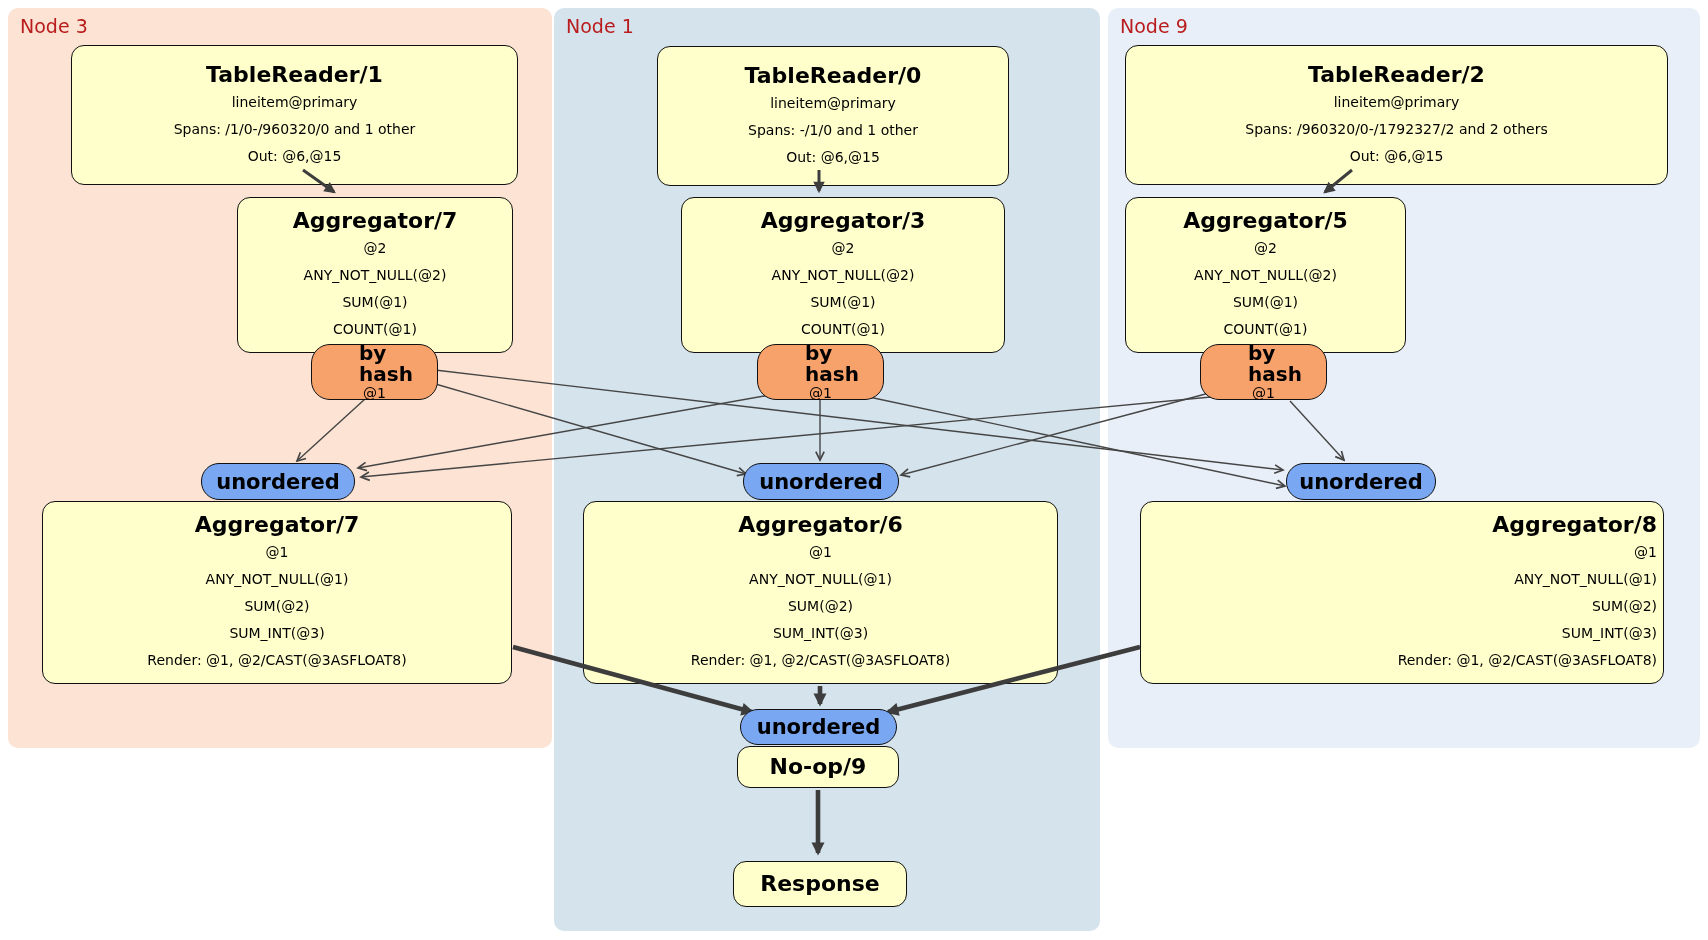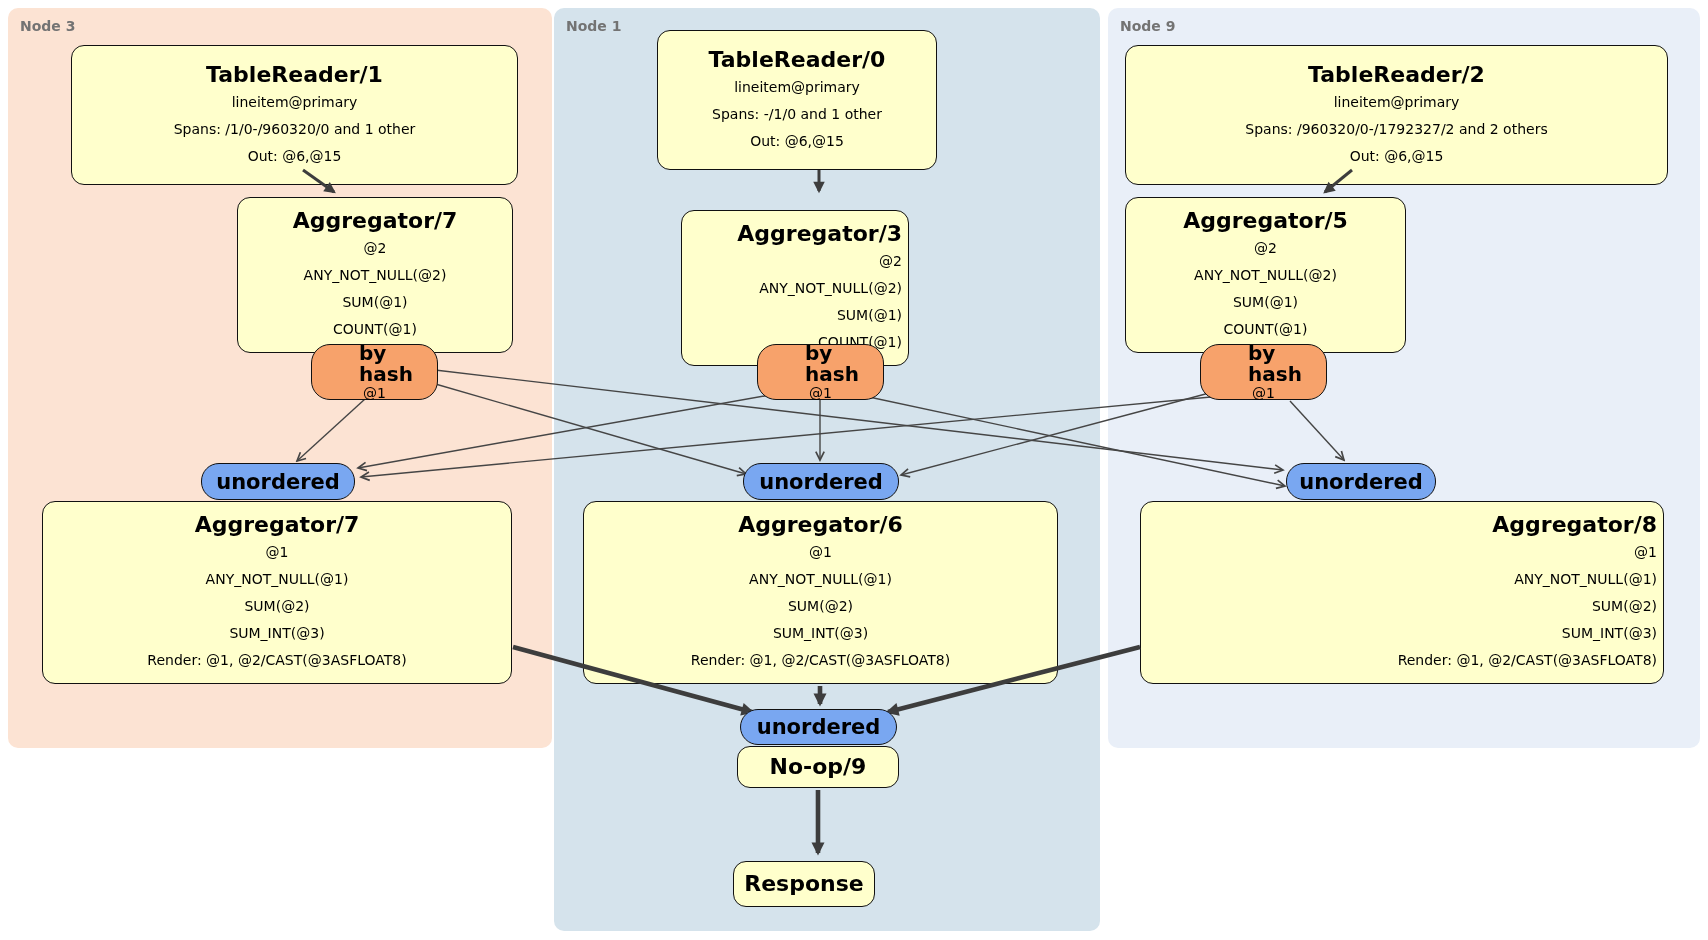--- a/index.html
+++ b/index.html
@@ -13,21 +13,21 @@
     --edge_color:#454545;
   }
   html,body{margin:0;padding:0;background:#ffffff;}
   body{font-family:"DejaVu Sans","Liberation Sans",sans-serif;color:#000;}
   .canvas{position:relative;width:1708px;height:940px;background:#fff;overflow:hidden;}
 
   .region{position:absolute;border-radius:10px;}
   .region--node3{left:8px;top:8px;width:544px;height:740px;background:var(--node3_bg);}
   .region--node1{left:554px;top:8px;width:546px;height:923px;background:var(--node1_bg);}
   .region--node2{left:1108px;top:8px;width:592px;height:740px;background:var(--node2_bg);}
-  .region-label{position:absolute;top:6px;left:12px;font-size:14px;line-height:24px;color:#737373;font-weight:bold;}
+  .region-label{position:absolute;top:6px;left:12px;font-size:19px;line-height:24px;color:#b91c1c;}
 
   .op-box{position:absolute;background:var(--box_fill);border:1.6px solid var(--box_border);
     border-radius:13px;display:flex;flex-direction:column;align-items:center;justify-content:center;
     text-align:center;z-index:2;box-sizing:border-box;padding:16px 6px;}
   .op-title{font-size:22px;font-weight:bold;line-height:28px;white-space:nowrap;}
   .op-row{font-size:14px;line-height:27px;white-space:nowrap;}
 
   .edges{position:absolute;left:0;top:0;z-index:3;pointer-events:none;}
 
   .router{position:absolute;background:var(--router_fill);border:1.6px solid var(--box_border);
@@ -55,21 +55,21 @@
     <div class="region-label">Node 9</div>
   </div>
 
   <div class="op-box" style="left:71px;top:45px;width:447px;height:140px;">
     <div class="op-title">TableReader/1</div>
     <div class="op-row">lineitem@primary</div>
     <div class="op-row">Spans: /1/0-/960320/0 and 1 other</div>
     <div class="op-row">Out: @6,@15</div>
   </div>
 
-  <div class="op-box" style="left:657px;top:30px;width:280px;height:140px;align-items:center;">
+  <div class="op-box" style="left:657px;top:46px;width:352px;height:140px;align-items:center;">
     <div class="op-title">TableReader/0</div>
     <div class="op-row">lineitem@primary</div>
     <div class="op-row">Spans: -/1/0 and 1 other</div>
     <div class="op-row">Out: @6,@15</div>
   </div>
 
   <div class="op-box" style="left:1125px;top:45px;width:543px;height:140px;">
     <div class="op-title">TableReader/2</div>
     <div class="op-row">lineitem@primary</div>
     <div class="op-row">Spans: /960320/0-/1792327/2 and 2 others</div>
@@ -77,21 +77,21 @@
   </div>
 
   <div class="op-box" style="left:237px;top:197px;width:276px;height:156px;">
     <div class="op-title">Aggregator/7</div>
     <div class="op-row">@2</div>
     <div class="op-row">ANY_NOT_NULL(@2)</div>
     <div class="op-row">SUM(@1)</div>
     <div class="op-row">COUNT(@1)</div>
   </div>
 
-  <div class="op-box" style="left:681px;top:210px;width:228px;height:156px;align-items:flex-end;">
+  <div class="op-box" style="left:681px;top:197px;width:324px;height:156px;">
     <div class="op-title">Aggregator/3</div>
     <div class="op-row">@2</div>
     <div class="op-row">ANY_NOT_NULL(@2)</div>
     <div class="op-row">SUM(@1)</div>
     <div class="op-row">COUNT(@1)</div>
   </div>
 
   <div class="op-box" style="left:1125px;top:197px;width:281px;height:156px;">
     <div class="op-title">Aggregator/5</div>
     <div class="op-row">@2</div>
@@ -124,21 +124,21 @@
     <div class="op-row">ANY_NOT_NULL(@1)</div>
     <div class="op-row">SUM(@2)</div>
     <div class="op-row">SUM_INT(@3)</div>
     <div class="op-row">Render: @1, @2/CAST(@3ASFLOAT8)</div>
   </div>
 
   <div class="op-box" style="left:737px;top:746px;width:162px;height:42px;">
     <div class="op-title">No-op/9</div>
   </div>
 
-  <div class="op-box" style="left:733px;top:861px;width:142px;height:46px;">
+  <div class="op-box" style="left:733px;top:861px;width:174px;height:46px;">
     <div class="op-title">Response</div>
   </div>
 
   <svg class="edges" width="1708" height="940" viewBox="0 0 1708 940">
     <defs>
       <marker id="ah-thin" viewBox="0 0 12 12" refX="10" refY="6" markerWidth="9" markerHeight="9" orient="auto">
         <path d="M2,2 L10,6 L2,10" fill="none" stroke="#454545" stroke-width="1.6"></path>
       </marker>
       <marker id="ah-med" viewBox="0 0 12 12" refX="9" refY="6" markerWidth="4.6" markerHeight="4.6" orient="auto">
         <path d="M1,1 L11,6 L1,11 z" fill="#3d3d3d"></path>

